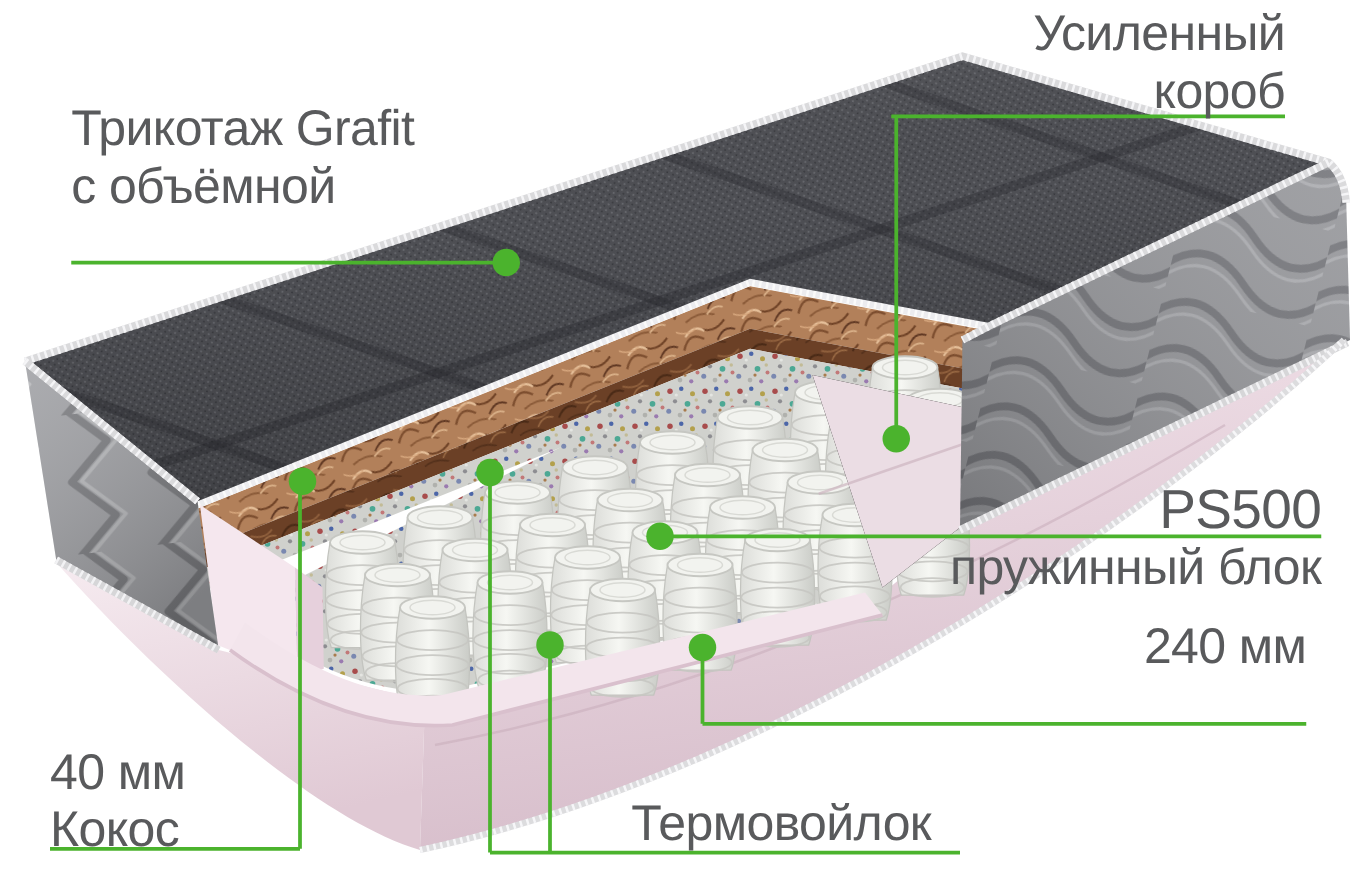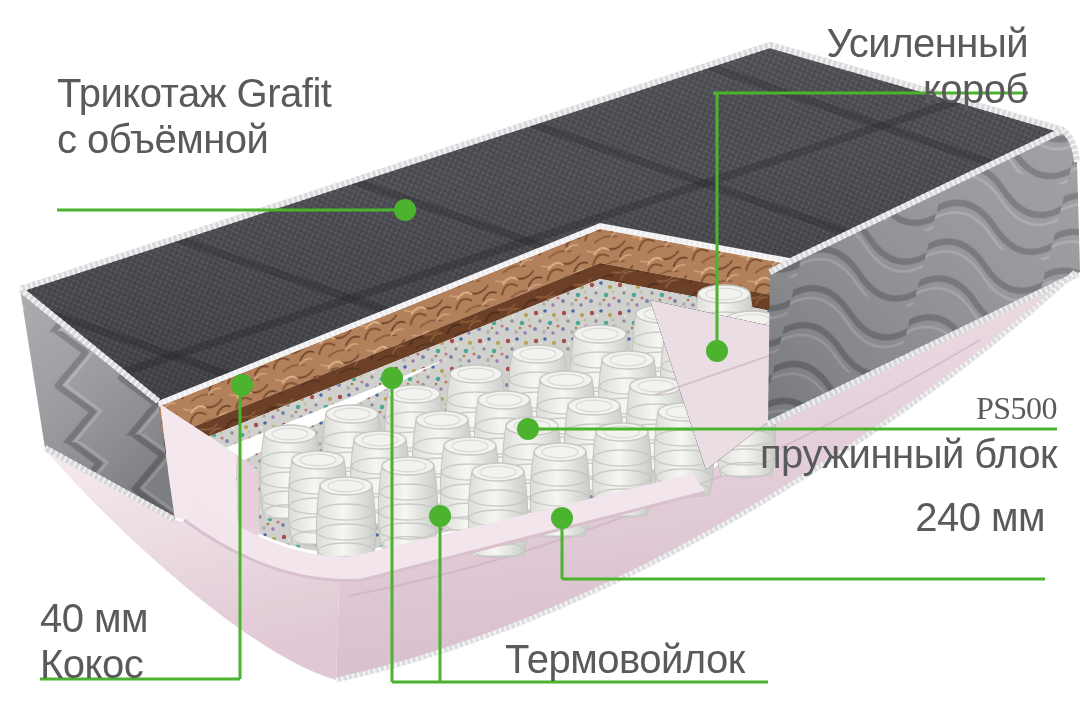--- a/index.html
+++ b/index.html
@@ -2,21 +2,21 @@
 <html><head>
 <meta charset="utf-8">
 <style>
   html,body{margin:0;padding:0;background:#fff;}
   .stage{position:relative;width:1080px;height:701px;background:#fff;overflow:hidden;
          font-family:"Liberation Sans",sans-serif;}
   .stage svg{position:absolute;left:0;top:0;}
   .lbl{position:absolute;font-size:40px;line-height:46px;color:#595a5c;
        white-space:nowrap;letter-spacing:-0.5px;font-weight:400;}
   .lbl.right{text-align:right;}
-  .lbl .big{font-size:32px;font-family:Liberation Serif, serif;}
+  .lbl .big{font-size:44px;}
 </style>
 </head>
 <body>
 
 <div class="stage">
 
 <svg width="1080" height="701" viewBox="0 0 1080 701">
   <defs>
 
     <pattern id="knit" width="5" height="5" patternUnits="userSpaceOnUse" patternTransform="rotate(24)">
@@ -220,26 +220,26 @@
     <circle cx="405" cy="210" r="11" fill="#4bb32d"></circle>
     <circle cx="717" cy="351" r="11" fill="#4bb32d"></circle>
     <circle cx="528" cy="429" r="11" fill="#4bb32d"></circle>
     <circle cx="562" cy="518" r="11" fill="#4bb32d"></circle>
     <circle cx="242" cy="385" r="11" fill="#4bb32d"></circle>
     <circle cx="392" cy="378" r="11" fill="#4bb32d"></circle>
     <circle cx="440" cy="516" r="11" fill="#4bb32d"></circle>
   </g>
 </svg>
 
-<div class="lbl" style="left:57px;top:70px">
+<div class="lbl" style="left:57px;top:80px">
   <div>Трикотаж Grafit</div>
   <div>с объёмной</div>
 </div>
 
-<div class="lbl right" style="right:52px;top:20px">
+<div class="lbl right" style="right:52px;top:4px">
   <div>Усиленный</div>
   <div>короб</div>
 </div>
 
 <div class="lbl right" style="right:23px;top:385px">
   <div class="big">PS500</div>
   <div>пружинный блок</div>
 </div>
 
 <div class="lbl right" style="right:35px;top:494px">

